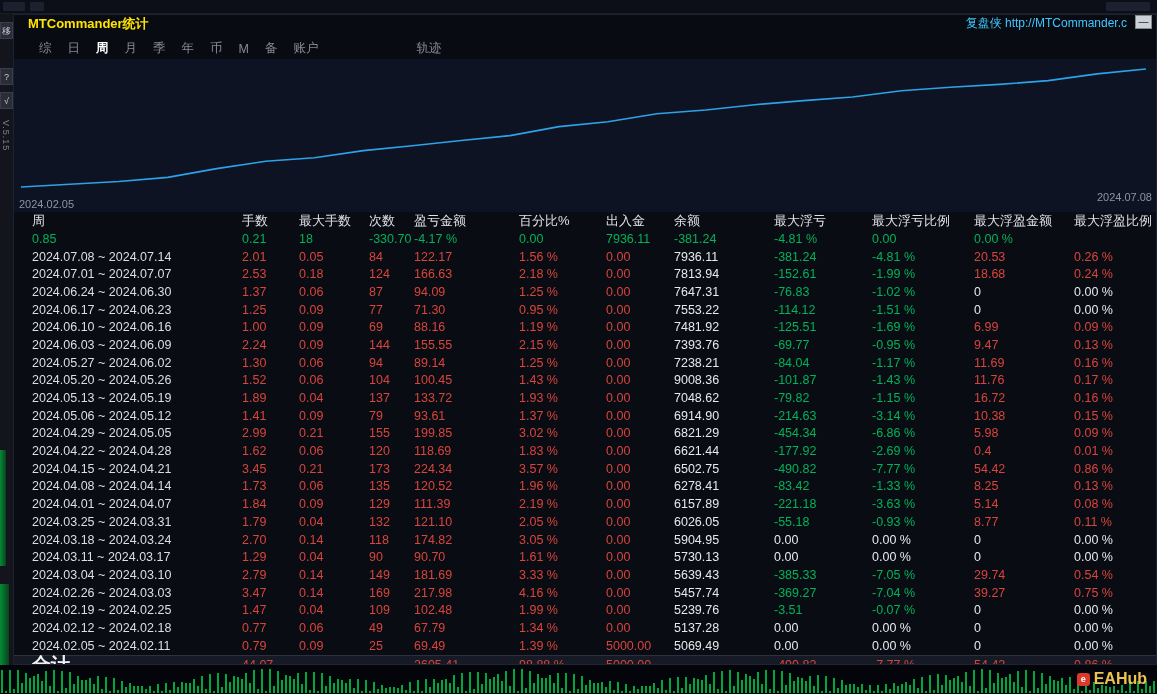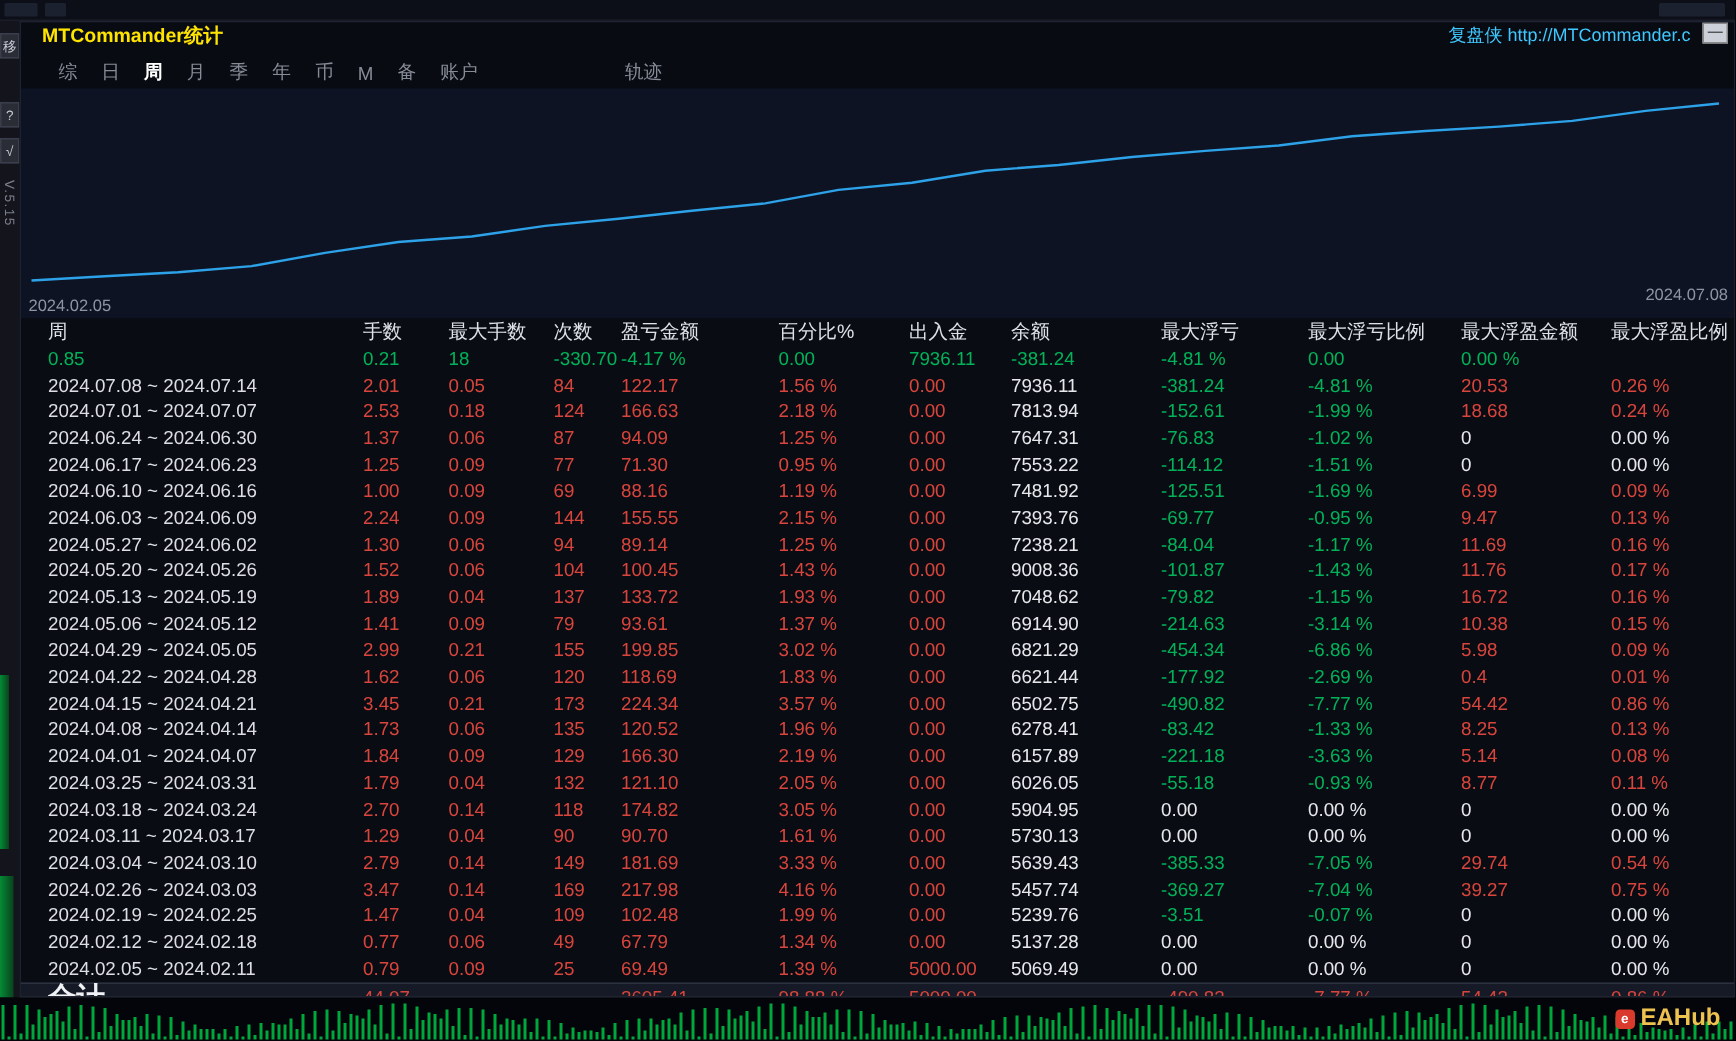--- a/index.html
+++ b/index.html
@@ -330,21 +330,21 @@
             <span class="cell c-green">-83.42</span>
             <span class="cell c-green">-1.33 %</span>
             <span class="cell c-red">8.25</span>
             <span class="cell c-red">0.13 %</span>
           </div>
           <div class="t-row">
             <span class="cell label c-date">2024.04.01 ~ 2024.04.07</span>
             <span class="cell c-red">1.84</span>
             <span class="cell c-red">0.09</span>
             <span class="cell c-red">129</span>
-            <span class="cell c-red">166.30</span>
+            <span class="cell c-red">111.39</span>
             <span class="cell c-red">2.19 %</span>
             <span class="cell c-red">0.00</span>
             <span class="cell c-white">6157.89</span>
             <span class="cell c-green">-221.18</span>
             <span class="cell c-green">-3.63 %</span>
             <span class="cell c-red">5.14</span>
             <span class="cell c-red">0.08 %</span>
           </div>
           <div class="t-row">
             <span class="cell label c-date">2024.03.25 ~ 2024.03.31</span>

